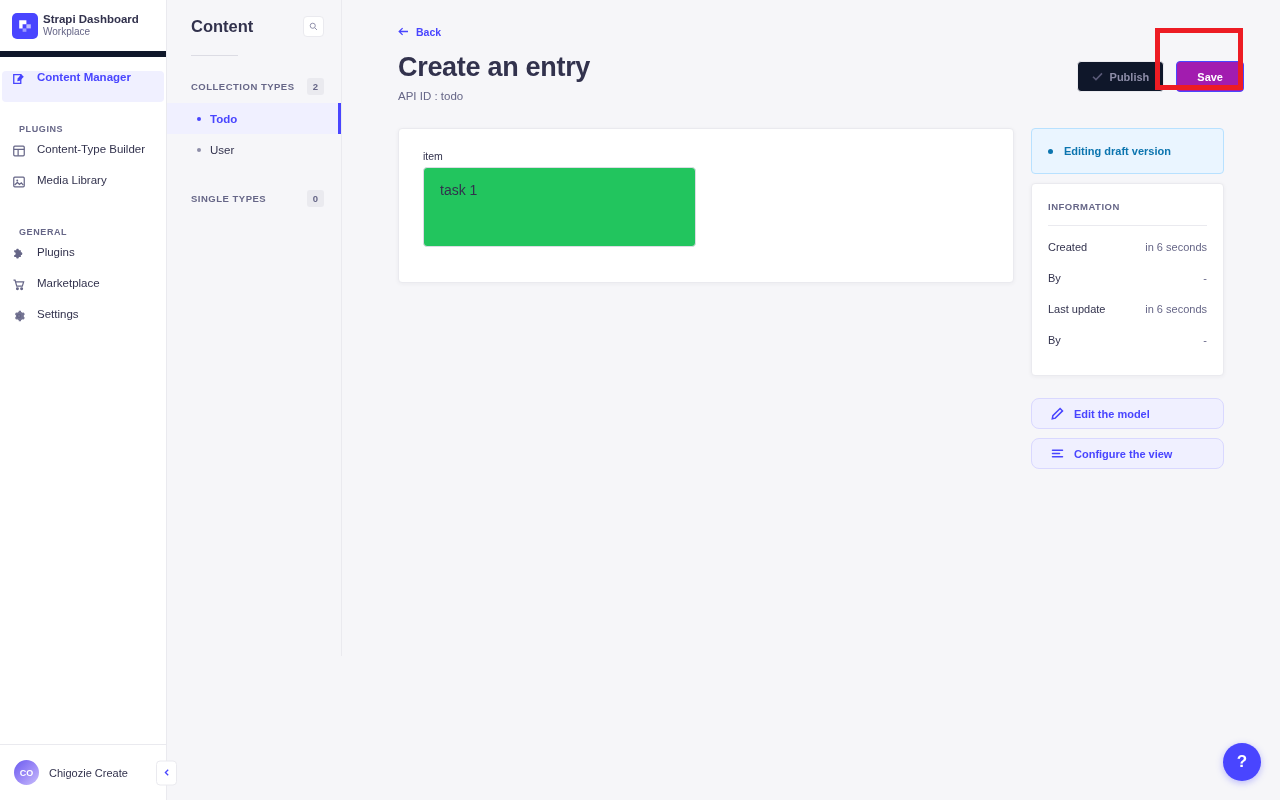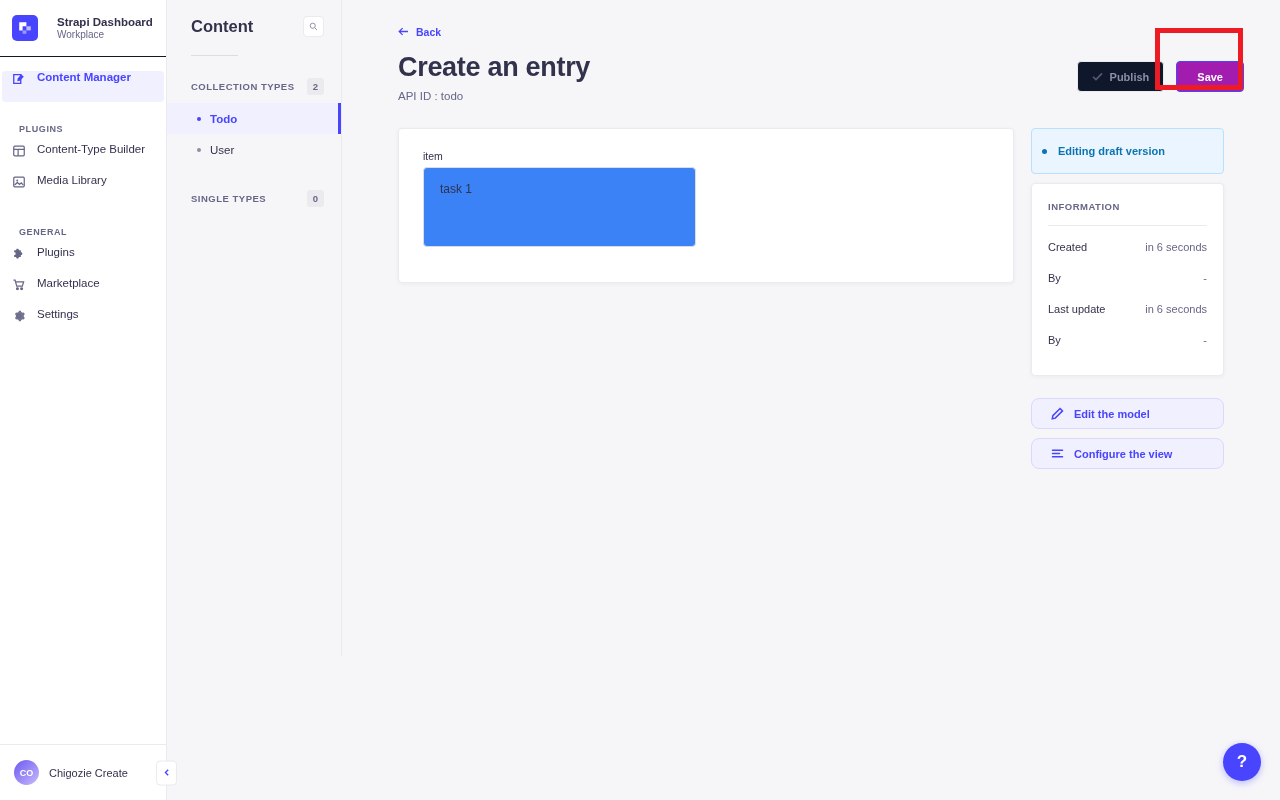--- a/index.html
+++ b/index.html
@@ -13,22 +13,22 @@
 
   
   #leftnav {
     width: 167px; height: 800px;
     background: #ffffff;
     border-right: 1px solid #eaeaef;
     display: flex; flex-direction: column;
     flex: 0 0 167px;
   }
   .brand {
-    height: 57px; display: flex; align-items: center; gap: 19px;
-    padding: 0 0 0 12px; border-bottom: 1px solid #0f172a;
+    height: 57px; display: flex; align-items: center; gap: 5px;
+    padding: 0 0 0 12px; border-bottom: 6px solid #0f172a;
   }
   .brand-logo {
     width: 26px; height: 26px; border-radius: 5px; background: #4945ff;
     display: flex; align-items: center; justify-content: center; flex: 0 0 26px;
   }
   .brand-text { display: flex; flex-direction: column; line-height: 1.15; }
   .brand-title { font-size: 11.5px; font-weight: 700; color: #32324d; }
   .brand-sub { font-size: 10px; color: #666687; }
 
   .nav-scroll { flex: 1; padding-top: 14px; overflow: hidden; }
@@ -128,28 +128,28 @@
   
   .main-body { display: flex; gap: 17px; padding: 26px 56px 0 56px; align-items: flex-start; }
   .form-card {
     flex: 1; background: #ffffff; border: 1px solid #eaeaef; border-radius: 4px;
     box-shadow: 0 1px 4px rgba(33,33,52,.05);
     padding: 21px 24px 26px 24px; min-height: 155px;
   }
   .field-label { font-size: 10.5px; color: #32324d; margin-bottom: 5px; }
   .textarea-box {
     width: 273px; height: 80px; border: 1px solid #dcdce4; border-radius: 4px;
-    background: #3b82f6; padding: 14px 16px; font-size: 12px; color: #32324d;
+    background: #22c55e; padding: 14px 16px; font-size: 14px; color: #32324d;
     font-family: "Liberation Sans", sans-serif; resize: none; outline: none; display: block;
   }
 
   .side-col { width: 193px; flex: 0 0 193px; display: flex; flex-direction: column; gap: 9px; }
   .draft-box {
     background: #eaf5ff; border: 1px solid #b8e1ff; border-radius: 4px;
-    height: 46px; display: flex; align-items: center; gap: 11px; padding: 0 10px;
+    height: 46px; display: flex; align-items: center; gap: 11px; padding: 0 16px;
     font-size: 11px; color: #0c75af; font-weight: 600;
   }
   .draft-dot { width: 5px; height: 5px; border-radius: 50%; background: #0c75af; flex: 0 0 5px; }
 
   .info-card {
     background: #ffffff; border: 1px solid #eaeaef; border-radius: 4px;
     box-shadow: 0 1px 4px rgba(33,33,52,.05); padding: 17px 16px 20px 16px;
   }
   .info-head { font-size: 9.5px; font-weight: 700; letter-spacing: .5px; color: #666687; }
   .info-rule { height: 1px; background: #eaeaef; margin: 13px 0 5px; }

